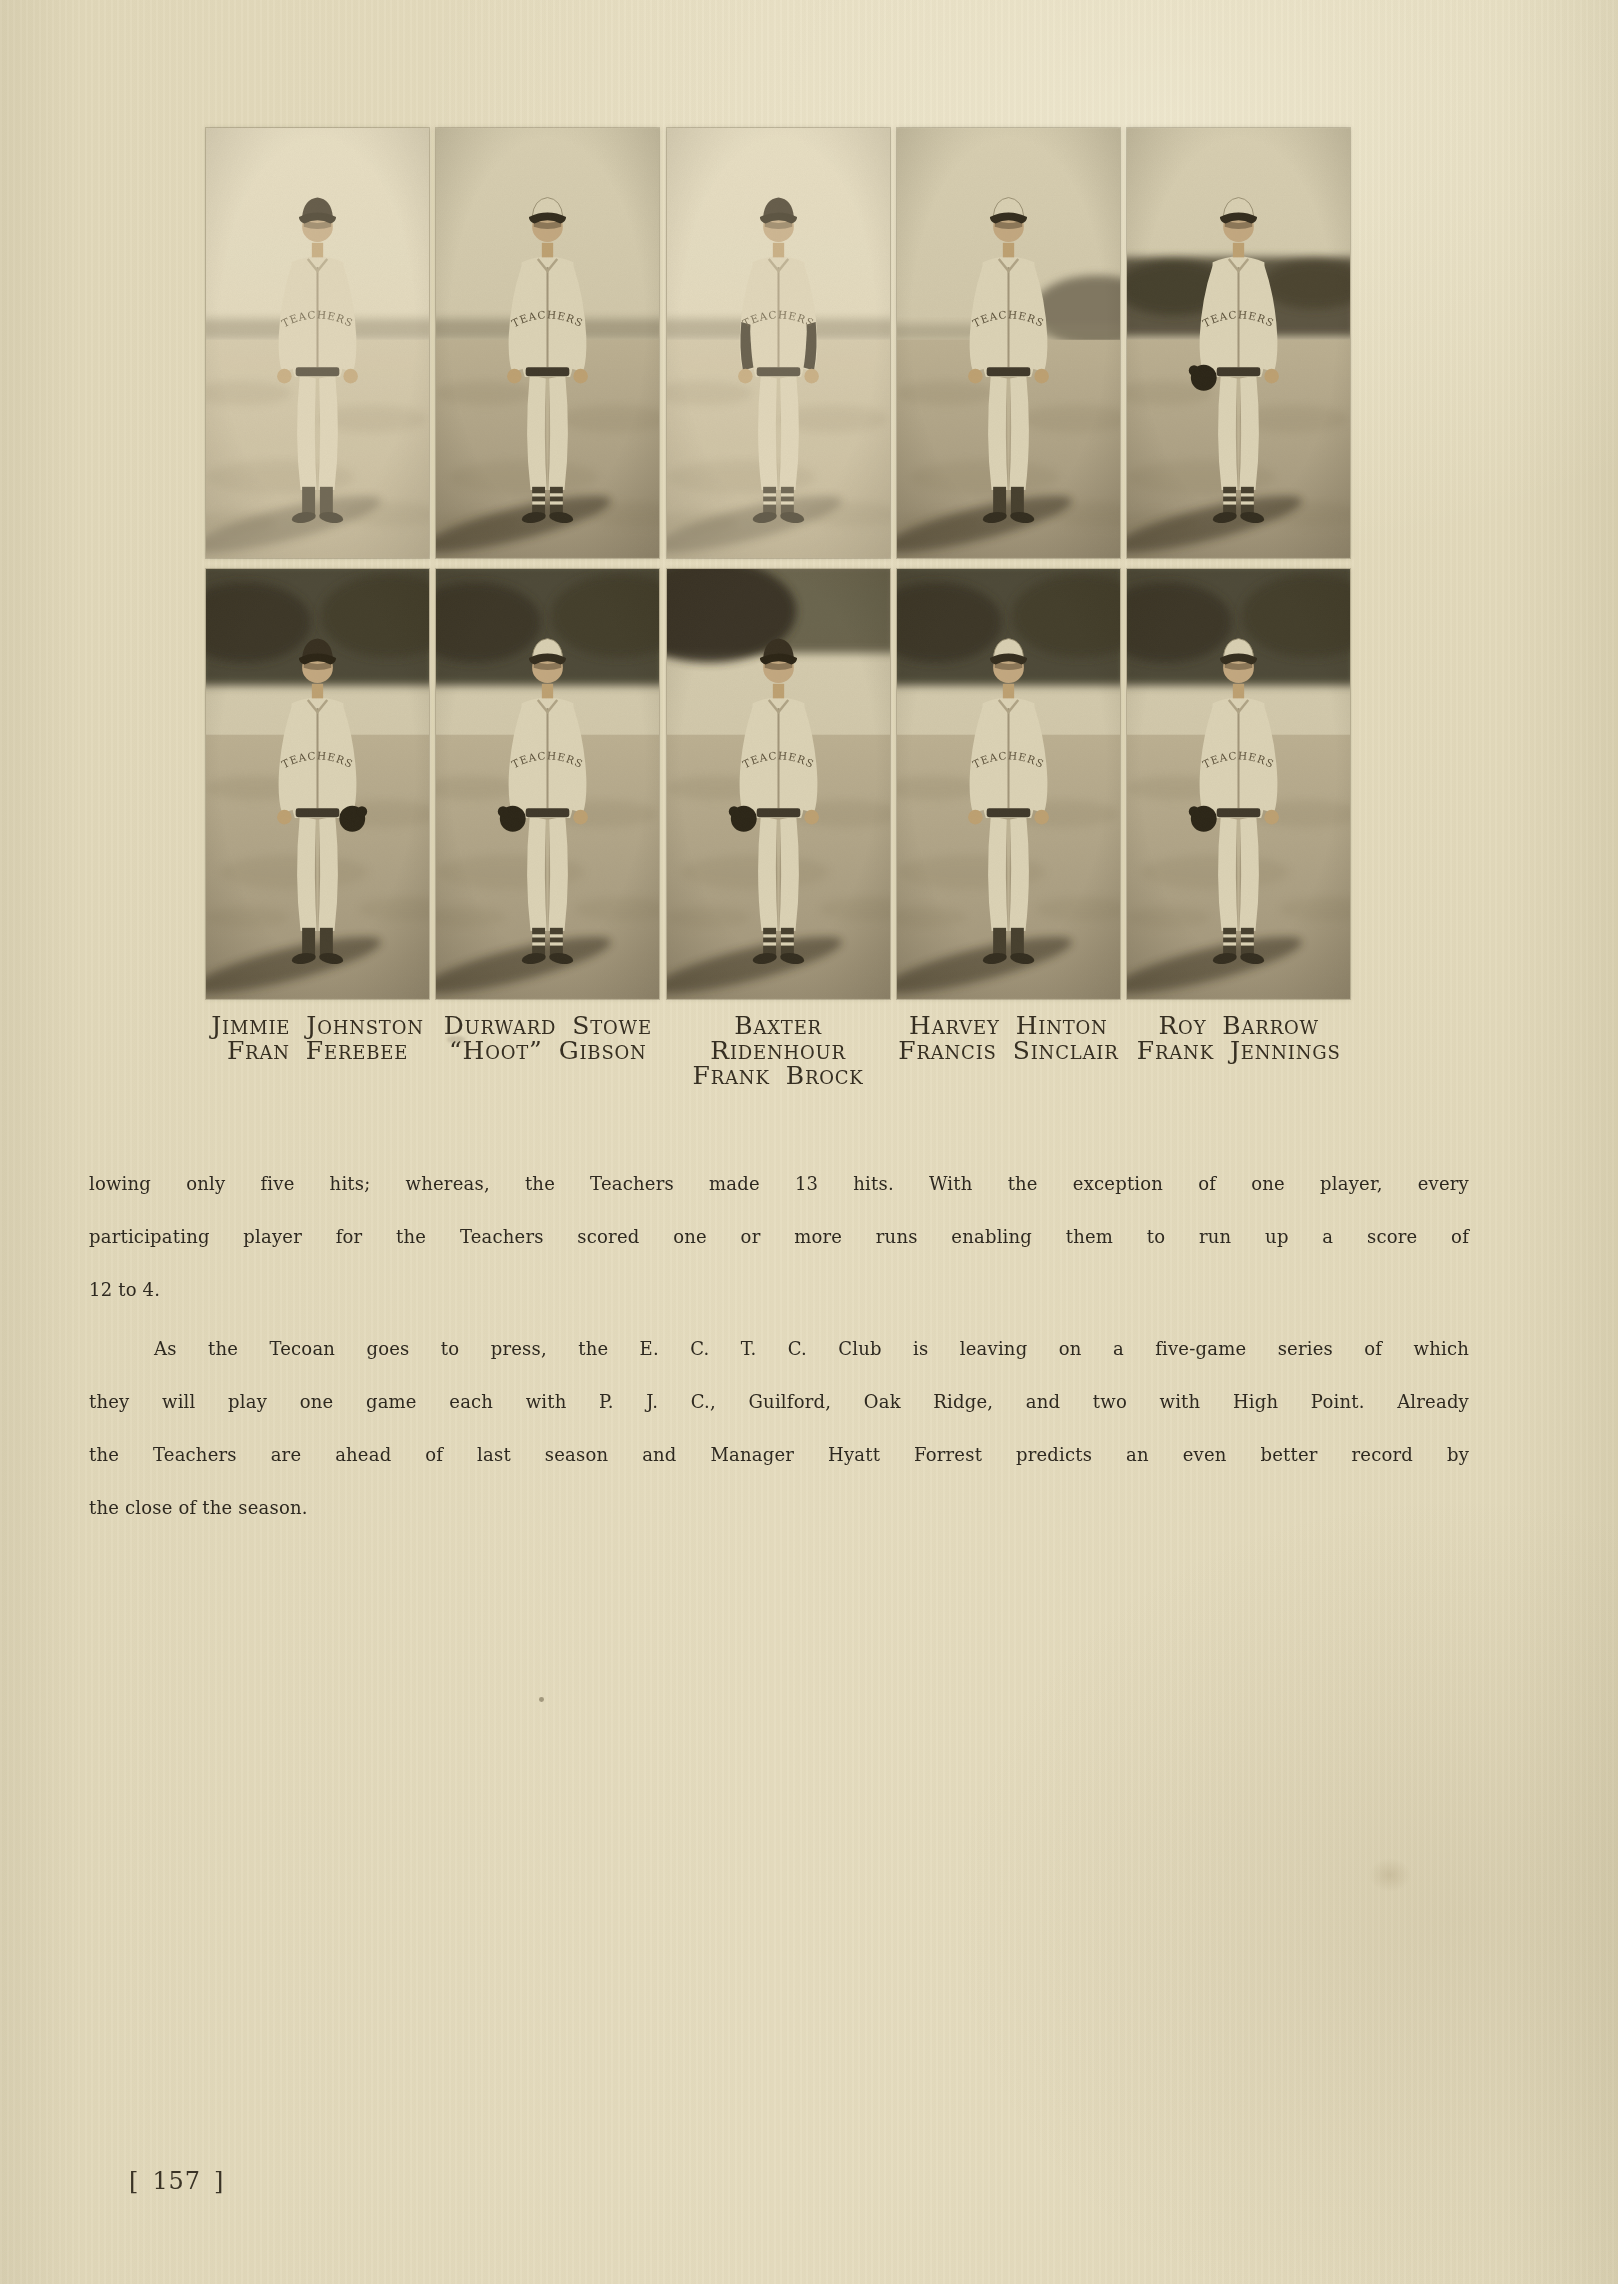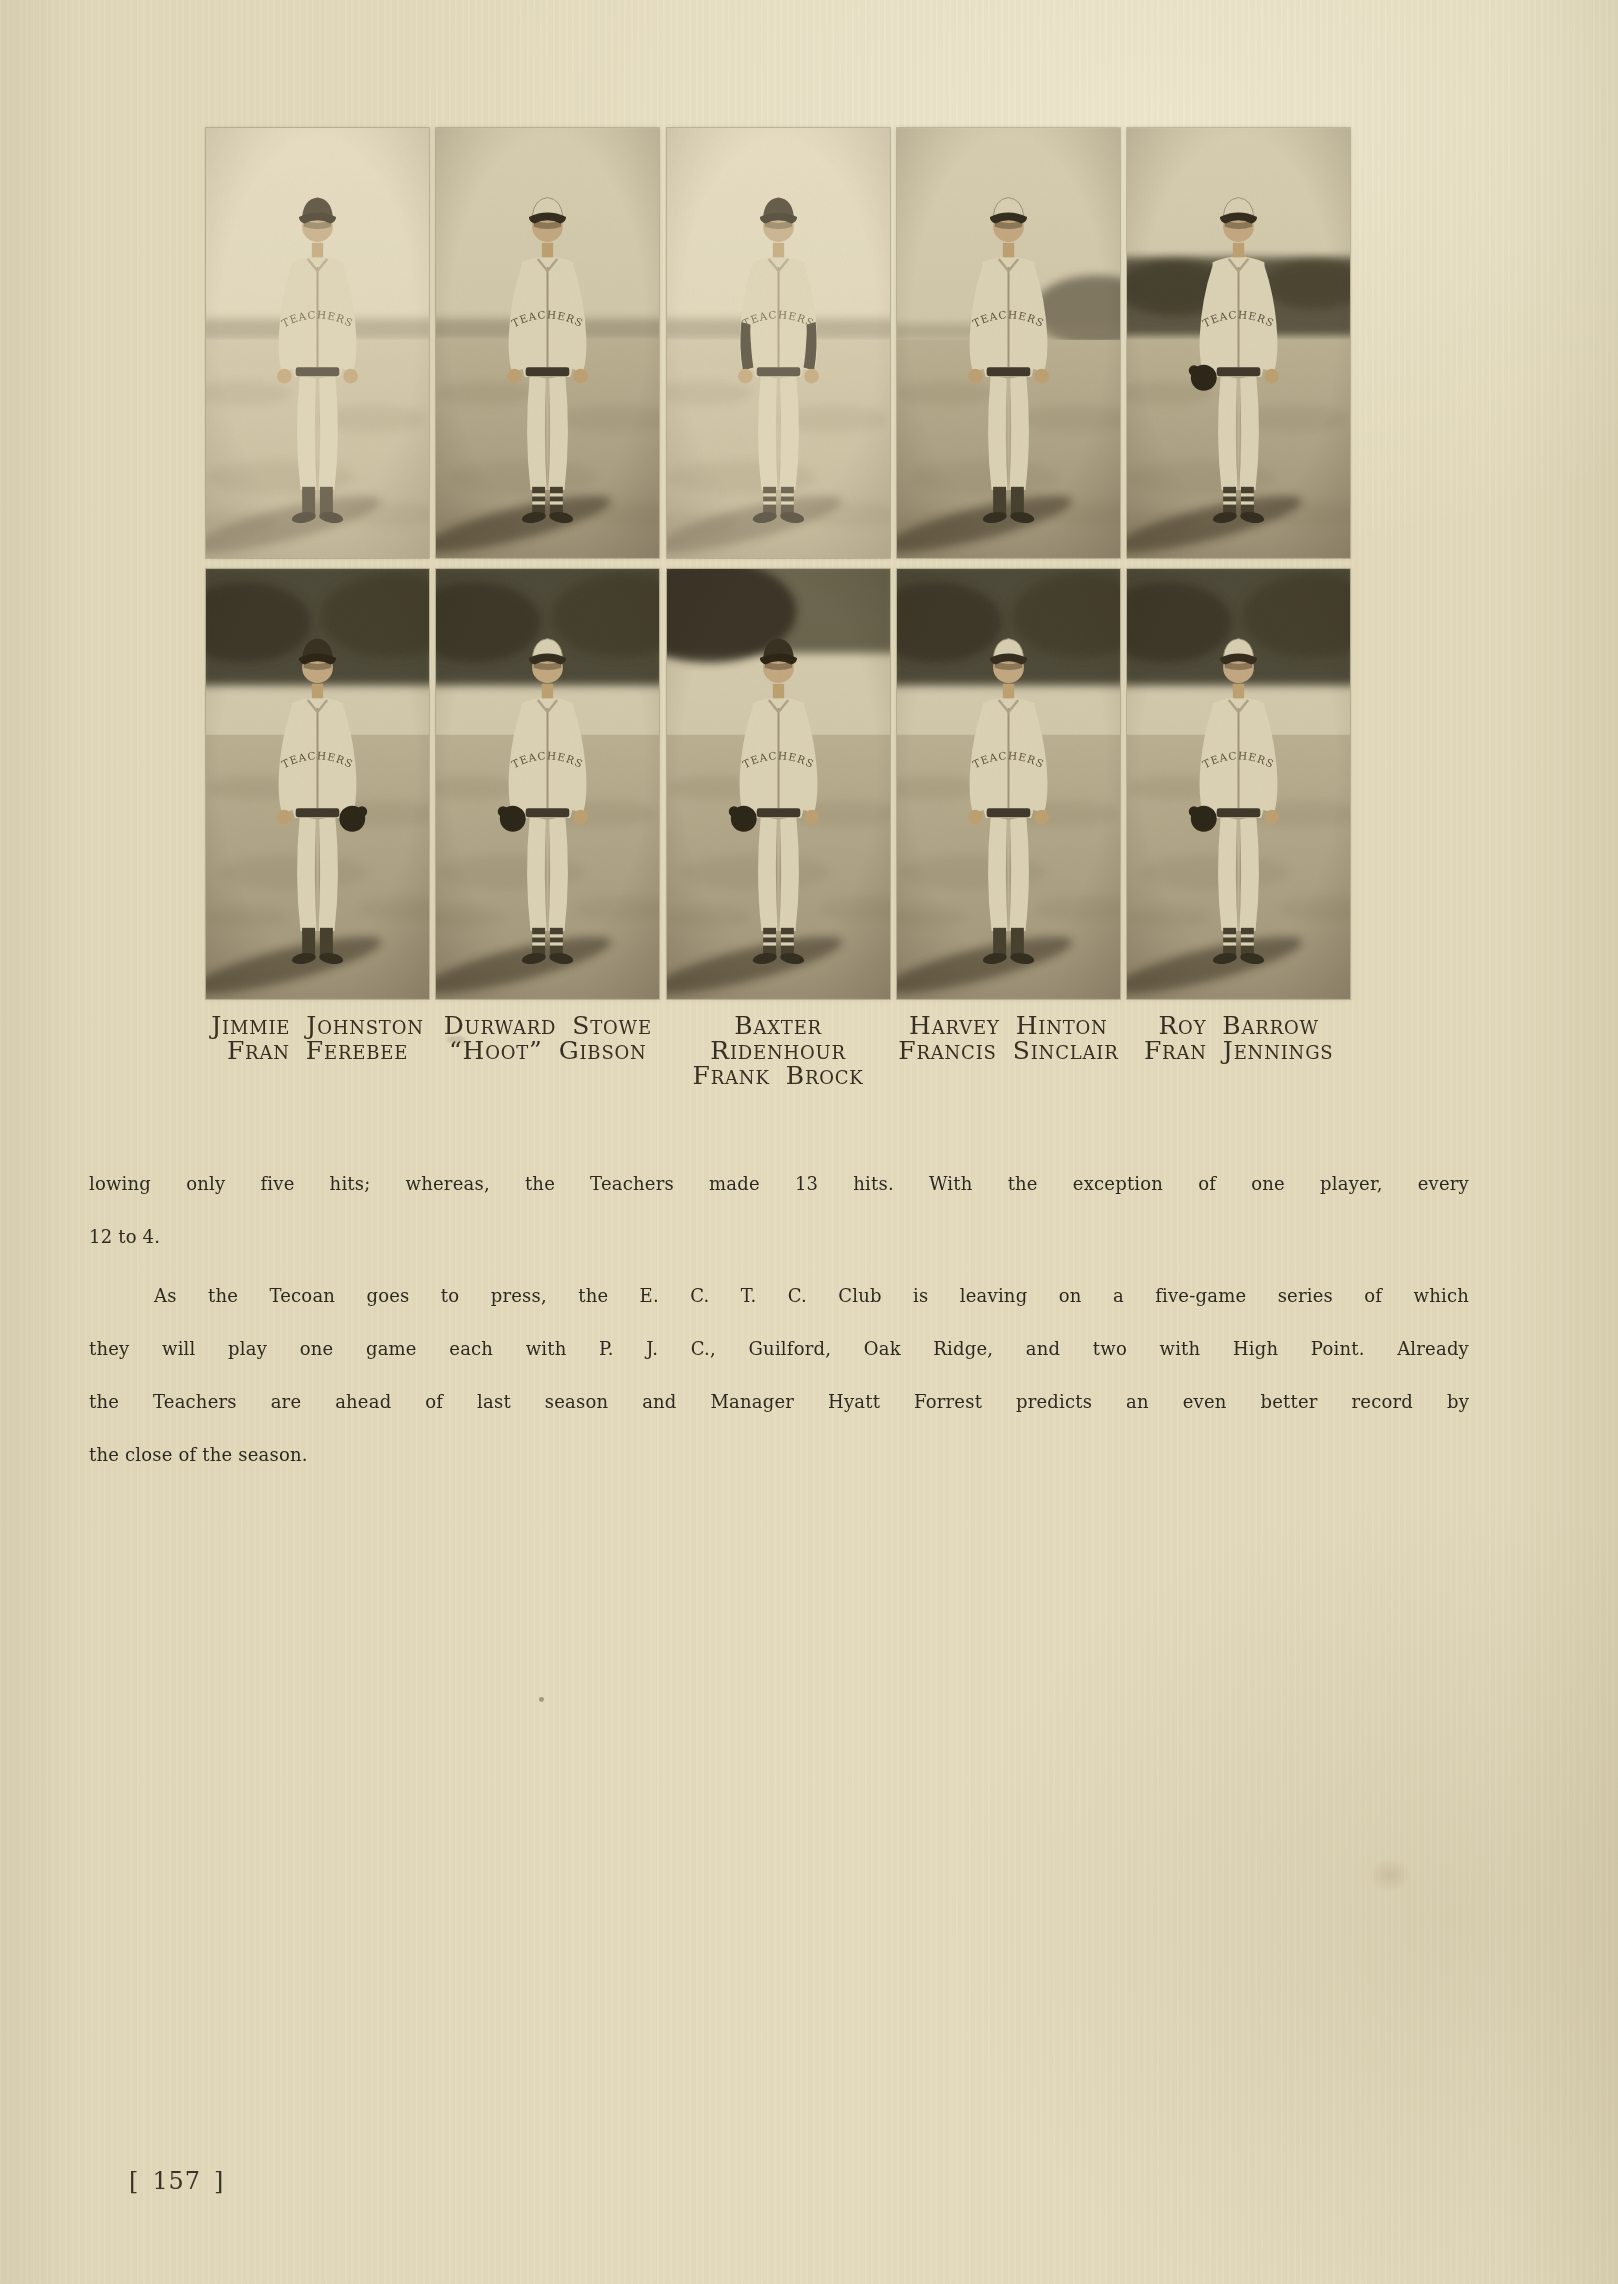--- a/index.html
+++ b/index.html
@@ -775,27 +775,28 @@
       <div class="caption">
         <div>Baxter Ridenhour</div>
         <div>Frank Brock</div>
       </div>
       <div class="caption">
         <div>Harvey Hinton</div>
         <div>Francis Sinclair</div>
       </div>
       <div class="caption">
         <div>Roy Barrow</div>
-        <div>Fran Jennings</div>
+        <div>Frank Jennings</div>
       </div>
     </section>
 
   <section class="body-text">
       <div class="paragraph">
         <div class="text-line">lowing only five hits; whereas, the Teachers made 13 hits. With the exception of one player, every</div>
+        <div class="text-line">participating player for the Teachers scored one or more runs enabling them to run up a score of</div>
         <div class="text-line text-line--last">12 to 4.</div>
       </div>
       <div class="paragraph">
         <div class="text-line text-line--indent">As the Tecoan goes to press, the E. C. T. C. Club is leaving on a five-game series of which</div>
         <div class="text-line">they will play one game each with P. J. C., Guilford, Oak Ridge, and two with High Point. Already</div>
         <div class="text-line">the Teachers are ahead of last season and Manager Hyatt Forrest predicts an even better record by</div>
         <div class="text-line text-line--last">the close of the season.</div>
       </div>
     </section>
 

